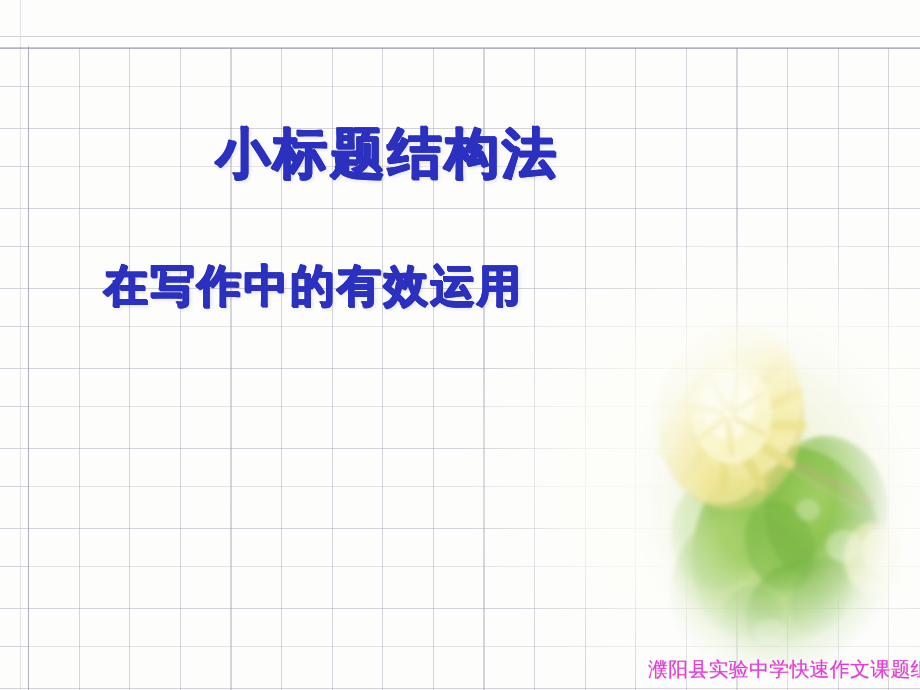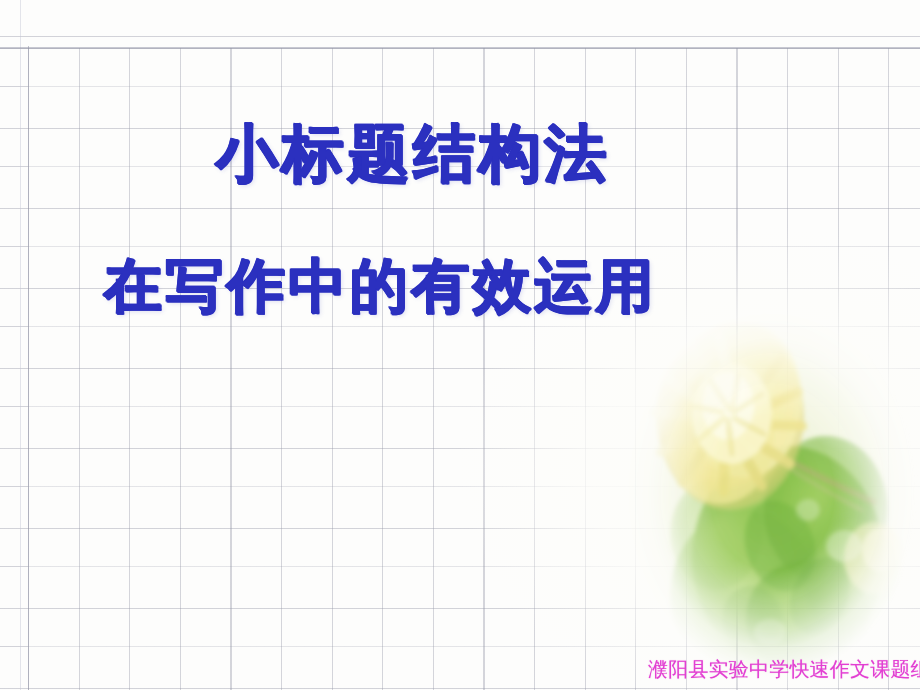--- a/index.html
+++ b/index.html
@@ -155,27 +155,27 @@
     letter-spacing: 0.06em;
     text-shadow:
       1px 0 0 #2b30bf, -1px 0 0 #2b30bf,
       0 1px 0 #2b30bf, 0 -1px 0 #2b30bf,
       1px 1px 0 #2b30bf, -1px -1px 0 #2b30bf,
       2px 2px 4px rgba(70,75,190,0.18);
   }
   .title-line-1 {
     left: 216px;
     top: 118px;
-    font-size: 62px;
+    font-size: 54px;
     line-height: 72px;
   }
   .title-line-2 {
     left: 104px;
     top: 250px;
-    font-size: 58px;
+    font-size: 44px;
     line-height: 72px;
   }
 
   
   .footer-credit {
     position: absolute;
     left: 648px;
     top: 656px;
     font-family: "DejaVu Serif", "Liberation Serif", serif;
     font-size: 20px;

